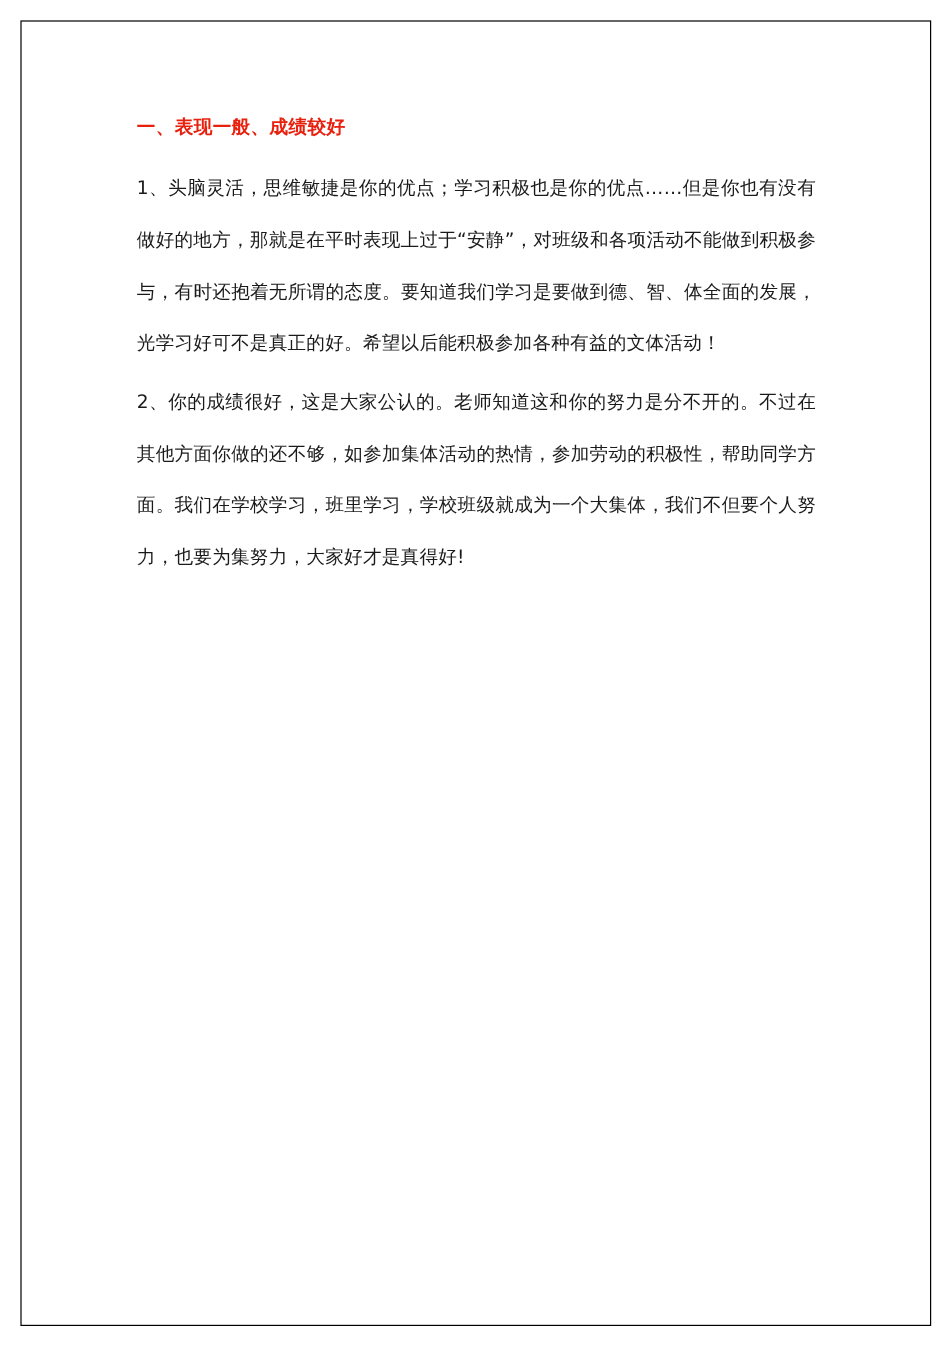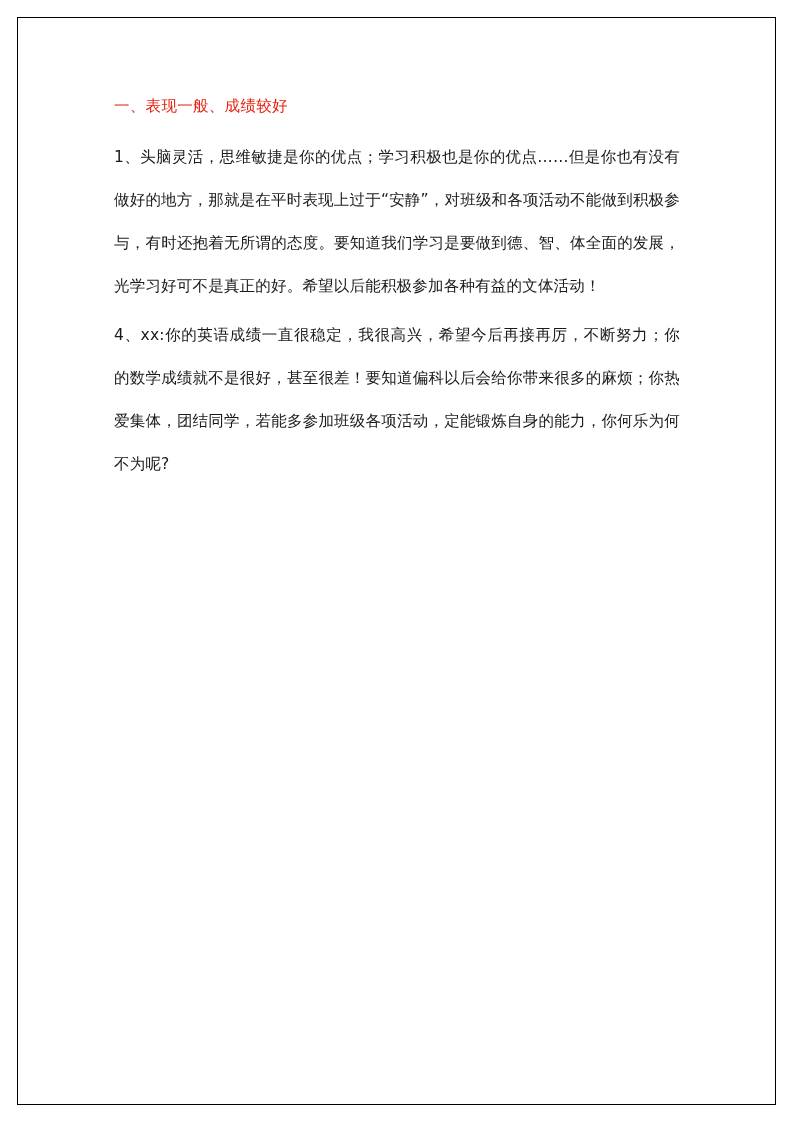--- a/index.html
+++ b/index.html
@@ -30,21 +30,21 @@
     pointer-events: none;
   }
   .content {
     position: absolute;
     left: 114px;
     top: 92px;
     width: 566px;
   }
   .doc-heading {
     color: #e8210f;
-    font-weight: normal;
+    font-weight: bold;
     font-size: 15.5px;
     line-height: 28px;
     margin: 0 0 16px 0;
     letter-spacing: 0.3px;
   }
   .doc-para {
     color: #1a1a1a;
     font-size: 15.5px;
     line-height: 43px;
     margin: 0 0 6px 0;
@@ -54,15 +54,15 @@
   }
 </style>
 </head>
 <body>
 
 <div class="page">
   <div class="page-border"></div>
   <div class="content">
     <div class="doc-heading">一、表现一般、成绩较好</div>
     <p class="doc-para">1、头脑灵活，思维敏捷是你的优点；学习积极也是你的优点……但是你也有没有做好的地方，那就是在平时表现上过于“安静”，对班级和各项活动不能做到积极参与，有时还抱着无所谓的态度。要知道我们学习是要做到德、智、体全面的发展，光学习好可不是真正的好。希望以后能积极参加各种有益的文体活动！</p>
-    <p class="doc-para">4、xx:你的英语成绩一直很稳定，我很高兴，希望今后再接再厉，不断努力；你的数学成绩就不是很好，甚至很差！要知道偏科以后会给你带来很多的麻烦；你热爱集体，团结同学，若能多参加班级各项活动，定能锻炼自身的能力，你何乐为何不为呢?</p>
+    <p class="doc-para">2、你的成绩很好，这是大家公认的。老师知道这和你的努力是分不开的。不过在其他方面你做的还不够，如参加集体活动的热情，参加劳动的积极性，帮助同学方面。我们在学校学习，班里学习，学校班级就成为一个大集体，我们不但要个人努力，也要为集努力，大家好才是真得好!</p>
   </div>
 </div>
 
 </body></html>

